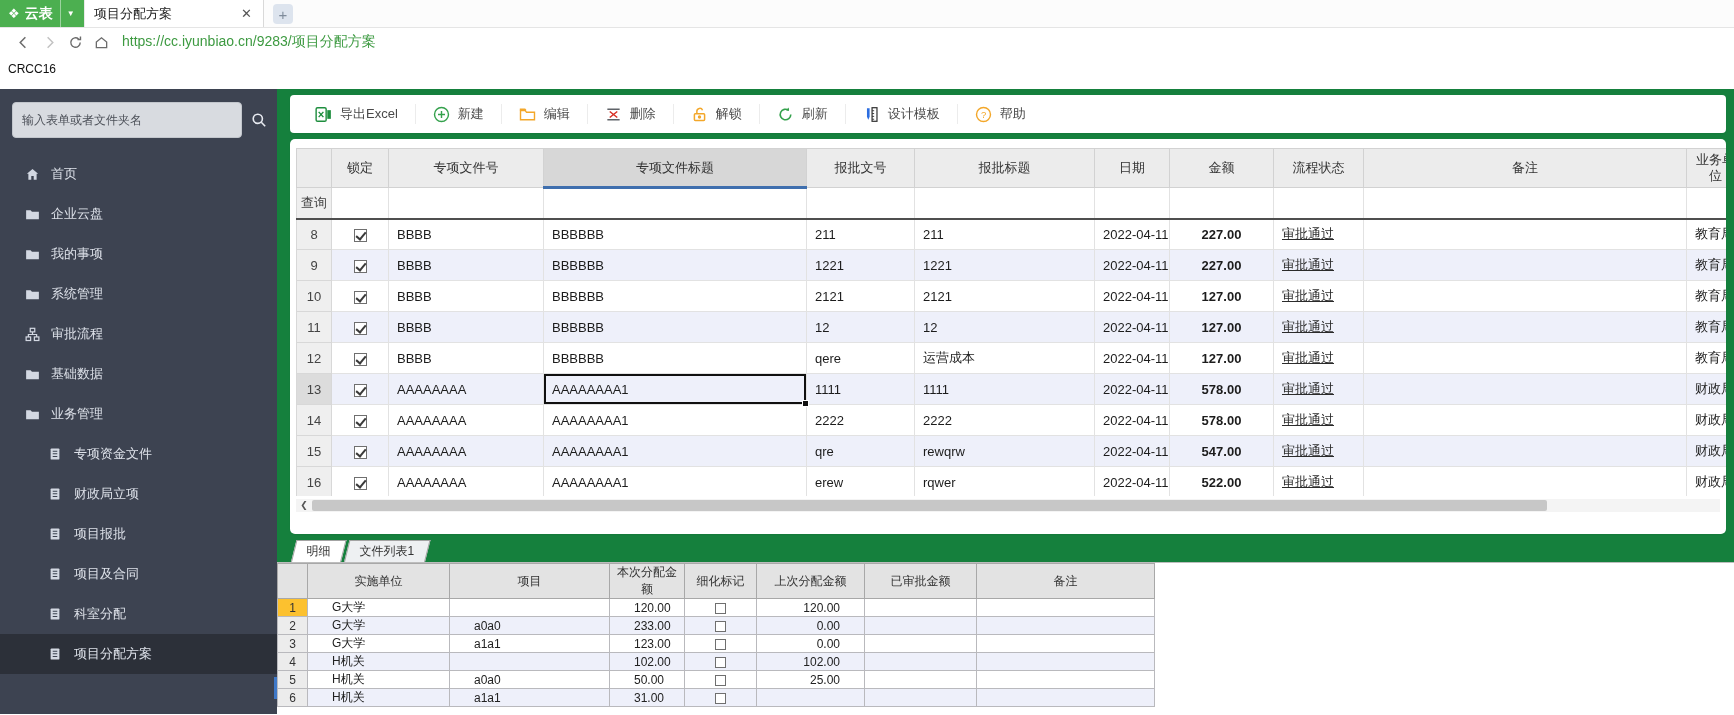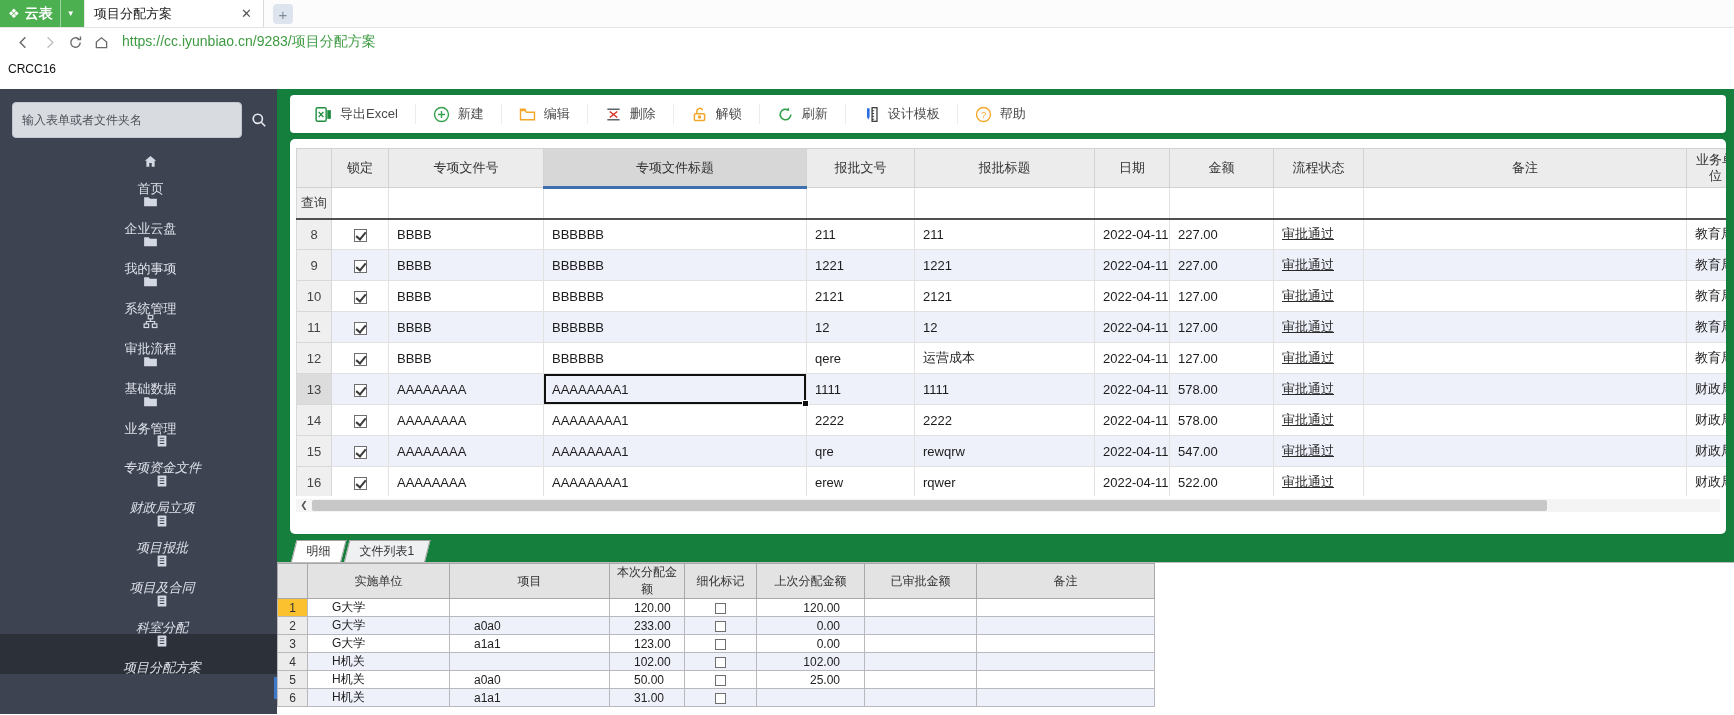--- a/index.html
+++ b/index.html
@@ -22,22 +22,22 @@
   .url { color:var(--url-green); font-size:14px; margin-left:8px; white-space:nowrap; }
   .envrow { height:33px; padding:6px 0 0 8px; font-size:12px; color:#111; background:#fff; }
   
   .main { display:flex; height:625px; }
   .sidebar { width:277px; flex:0 0 277px; background:var(--sidebar-bg); position:relative; overflow:hidden; }
   .search-row { margin:13px 10px 8px 12px; display:flex; align-items:center; }
   .search-input { flex:1; height:36px; background:#d8dbe0; border:1px solid #c2c6cc; border-radius:4px; padding:0 9px; font-size:12px; color:#333; font-family:inherit; outline:none; }
   .search-input::placeholder { color:#4c5058; }
   .search-ic { margin-left:9px; display:flex; }
   .nav-list { margin-top:16px; }
-  .side-item { height:40px; display:flex; align-items:center; gap:11px; padding-left:24px; color:#dde1e9; font-size:13px; cursor:default;flex-direction:column; }
-  .side-item.lvl1 { padding-left:47px;font-style:italic; }
+  .side-item { height:40px; display:flex; align-items:center; gap:11px; padding-left:24px; color:#dde1e9; font-size:13px; cursor:default; }
+  .side-item.lvl1 { padding-left:47px; }
   .side-item.selected { background:var(--sidebar-selected); }
   .side-item .ic { display:flex; width:16px; justify-content:center; }
   .side-thumb { position:absolute; right:0; top:588px; width:3px; height:22px; background:#3e78c8; }
   
   .content { flex:1; background:#15803d; position:relative; overflow:hidden; }
   .toolbar { position:absolute; left:13px; right:8px; top:6px; height:38px; background:#fff; border-radius:4px; box-shadow:0 1px 2px rgba(0,0,0,.06); display:flex; align-items:center; padding-left:8px; }
   .tbtn { display:flex; align-items:center; gap:8px; padding:0 17px; height:20px; border-right:1px solid #ececec; font-size:13px; color:#4a4a4a; cursor:default; white-space:nowrap; }
   .tbtn:last-child { border-right:none; }
   .tbtn .ic { display:flex; }
   
@@ -46,21 +46,21 @@
   table.mt { border-collapse:collapse; table-layout:fixed; width:1448px; font-size:13px; }
   .mt th { height:39px; background:#ececec; border:1px solid #d2d2d2; font-weight:normal; color:#333; padding:0 4px; line-height:1.2; }
   .mt th.selcol { background:#d7d7d7; border-bottom:3px solid var(--accent-blue); }
   .mt th.rownum { width:35px; }
   .mt td { height:31px; border:1px solid #e2e2e2; padding:0 8px; color:#1c1c1c; white-space:nowrap; overflow:hidden; background:#fff; }
   .mt td.rownum { background:#efefef; text-align:center; padding:0; color:#444; border-color:#d8d8d8; }
   .mt td.rownum.active { background:#dcdcdc; }
   .mt tr.alt td:not(.rownum) { background:var(--row-alt); }
   .mt tr.filter td { height:31px; border-bottom:2px solid #4f4f4f; }
   .mt tr.filter td.rownum { font-size:13px; }
-  .mt td.num { text-align:left; }
+  .mt td.num { text-align:center;font-weight:bold; }
   .mt td.ctr { text-align:center; }
   .mt td.cell-selected { box-shadow:inset 0 0 0 2px #101010; position:relative; overflow:visible; }
   .mt td.cell-selected::after { content:""; position:absolute; right:-3px; bottom:-3px; width:5px; height:5px; background:#101010; border:1px solid #fff; z-index:3; }
   .status-link { text-decoration:underline; color:#2b2b2b; }
   .cb { width:13px; height:13px; border:1px solid #6f6f6f; display:inline-block; vertical-align:middle; background:#fff; position:relative; }
   .cb.checked::after { content:""; position:absolute; left:3px; top:0; width:4px; height:8px; border:solid #3a3a3a; border-width:0 2px 2px 0; transform:rotate(40deg); }
   .cb.small { width:11px; height:11px; }
   .hscroll { height:13px; margin:3px 6px 0 0; display:flex; align-items:center; background:#f4f4f4; }
   .hs-arrow { width:16px; color:#555; font-size:9px; text-align:center; line-height:13px; }
   .hs-thumb { height:11px; width:1235px; background:#c7c7c7; border-radius:2px; }

